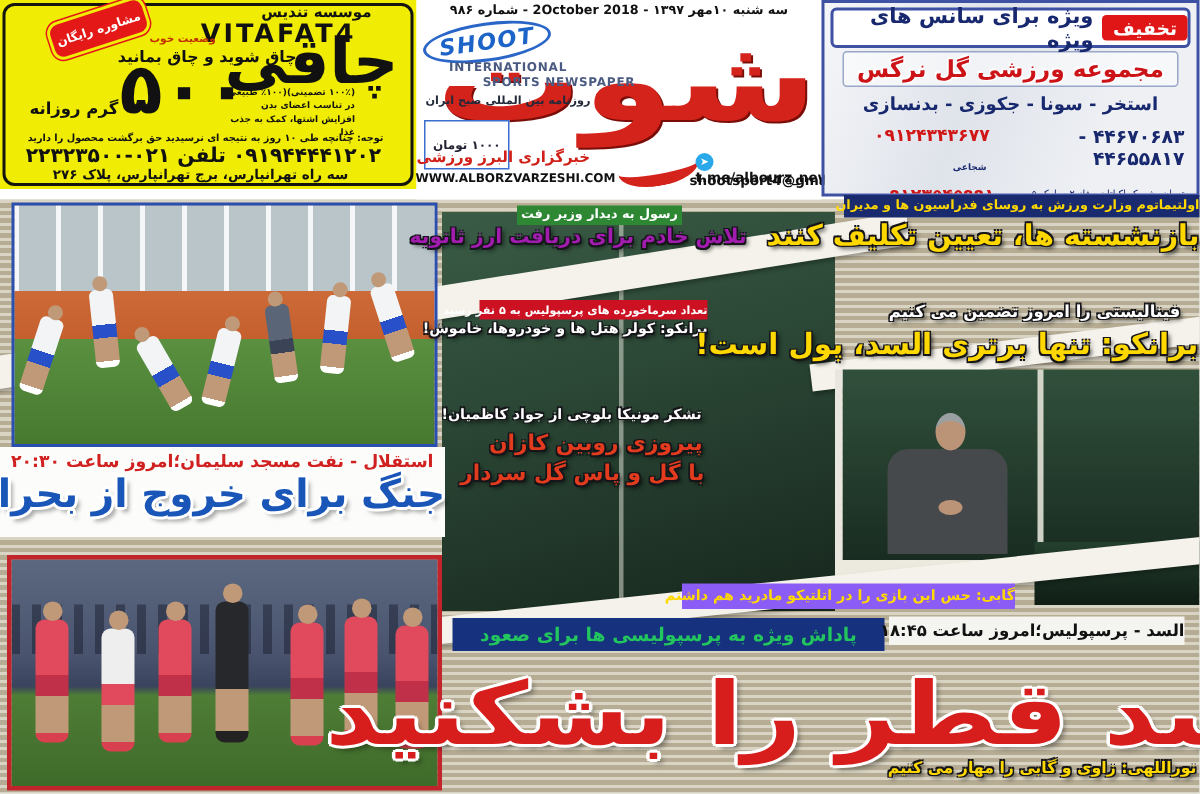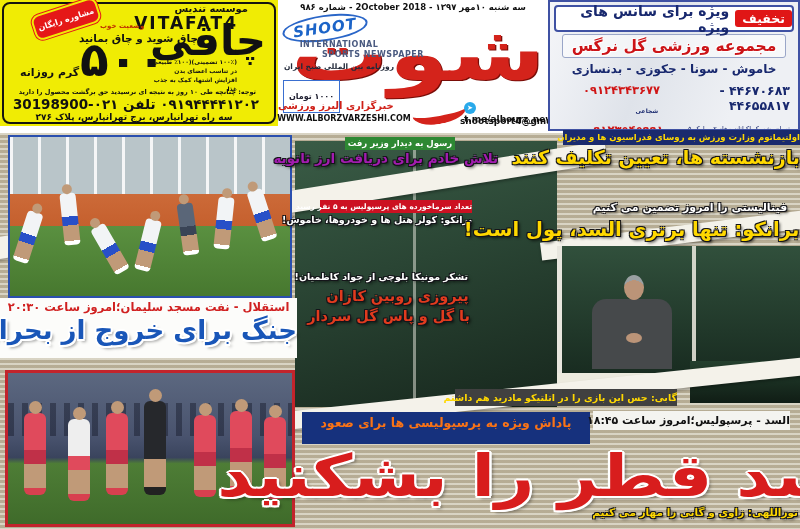--- a/index.html
+++ b/index.html
@@ -110,21 +110,21 @@
     <div class="t" style="right:80px;top:32px;font-size:10.5px;">چاق شوید و چاق بمانید</div>
     <div class="t" style="right:12px;top:16px;font-size:42px;">چاقی</div>
     <div class="t" style="left:80px;top:32px;font-size:47px;">۵۰۰</div>
     <div class="t" style="left:20px;top:66px;font-size:11px;">گرم روزانه</div>
     <div class="t" style="left:143px;top:57px;width:94px;font-size:6px;line-height:9px;text-align:right;white-space:normal;">
       <div>(۱۰۰٪ تضمینی)(۱۰۰٪ طبیعی)</div>
       <div>در تناسب اعضای بدن</div>
       <div>افزایش اشتها، کمک به جذب غذا</div>
     </div>
     <div class="t" style="left:8px;top:88px;width:248px;font-size:6.5px;">توجه: چنانچه طی ۱۰ روز به نتیجه ای نرسیدید حق برگشت محصول را دارید</div>
-    <div class="t" style="left:4px;top:96px;width:264px;font-size:13.5px;text-align:center;">۰۹۱۹۴۴۴۴۱۲۰۲ تلفن ۰۲۱-30198900</div>
+    <div class="t" style="left:4px;top:96px;width:264px;font-size:13.5px;text-align:center;">۰۹۱۹۴۴۴۴۱۲۰۲ تلفن ۰۲۱-۲۲۳۲۳۵۰۰</div>
     <div class="t" style="left:8px;top:112px;width:252px;font-size:9px;text-align:center;">سه راه تهرانپارس، برج تهرانپارس، پلاک ۲۷۶</div>
   </div>
 
   <div class="masthead">
     <div class="abs" style="left:0;top:2px;width:100%;text-align:center;font-size:8.5px;font-weight:bold;color:#111;">سه شنبه ۱۰مهر ۱۳۹۷ - 2October 2018 - شماره ۹۸۶</div>
     <div class="logo-fa">شوت</div>
     <div class="logo-en ltr">SHOOT</div>
     <div class="abs ltr" style="left:0;top:40px;width:122px;text-align:center;font-size:8px;font-weight:bold;color:#4a5a80;letter-spacing:.5px;">INTERNATIONAL</div>
     <div class="abs ltr" style="left:0;top:50px;width:122px;text-align:center;font-size:8px;font-weight:bold;color:#4a5a80;letter-spacing:.5px;padding-left:34px;">SPORTS NEWSPAPER</div>
     <div class="abs" style="left:0;top:62px;width:122px;text-align:center;font-size:7.5px;color:#222a3a;font-weight:bold;">روزنامه بین المللی صبح ایران</div>
@@ -138,21 +138,21 @@
     </div>
     <div class="abs ltr" style="left:182px;top:116px;font-size:9px;font-weight:bold;color:#111;">shootsport4@gmail.com</div>
   </div>
 
   <div class="ad-right">
     <div class="ar-row1">
       <span class="ar-badge">تخفیف</span>
       <span class="ar-l1">ویژه برای سانس های ویژه</span>
     </div>
     <div class="ar-row2">مجموعه ورزشی گل نرگس</div>
-    <div class="ar-row3">خاموش - سونا - جکوزی - بدنسازی</div>
+    <div class="ar-row3">استخر - سونا - جکوزی - بدنسازی</div>
     <div class="ar-prow">
       <span class="ar-pnavy">۴۴۶۷۰۶۸۳ - ۴۴۶۵۵۸۱۷</span>
       <span>
         <span class="ar-pred">۰۹۱۲۴۳۴۳۶۷۷</span>
         <span class="ar-pname">شجاعی</span>
       </span>
     </div>
     <div class="ar-prow">
       <span class="ar-addr">تهران، شهرک اکباتان - فاز ۲ - بلوک ۵</span>
       <span>
@@ -196,20 +196,20 @@
   <div class="ov sh-dark" style="left:318px;top:272px;width:150px;font-size:9.5px;color:#fff;">تشکر مونیکا بلوچی از جواد کاظمیان!</div>
   <div class="ov sh-dark" style="left:325px;top:288px;width:145px;font-size:14.5px;color:#e23b1e;">پیروزی روبین کازان</div>
   <div class="ov sh-dark" style="left:325px;top:308px;width:145px;font-size:14.5px;color:#e23b1e;">با گل و پاس گل سردار</div>
 
   <div class="strip" style="left:563px;top:130px;width:237px;height:15px;background:#1a2a6e;color:#ffd800;font-size:8.5px;line-height:15px;">اولتیماتوم وزارت ورزش به روسای فدراسیون ها و مدیران</div>
   <div class="ov sh-dark" style="left:585px;top:202px;width:210px;font-size:11px;color:#fff;">فینالیستی را امروز تضمین می کنیم</div>
 
   <div class="ov sh-dark" style="left:565px;top:147px;width:235px;font-size:19px;color:#ffd800;">بازنشسته ها، تعیین تکلیف کنند</div>
   <div class="ov sh-dark" style="left:463px;top:219px;width:337px;font-size:19.5px;color:#ffd800;">برانکو: تنها برتری السد، پول است!</div>
 
-  <div class="strip" style="left:455px;top:389px;width:222px;height:17px;background:#404040;color:#ffd800;font-size:9.5px;line-height:17px;">گابی: حس این بازی را در اتلتیکو مادرید هم داشتم</div>
-  <div class="strip" style="left:302px;top:412px;width:288px;height:32px;background:#16317d;color:#f97316;font-size:12.5px;line-height:22px;">پاداش ویژه به پرسپولیسی ها برای صعود</div>
+  <div class="strip" style="left:455px;top:389px;width:222px;height:17px;background:#8b5cf6;color:#ffd800;font-size:9.5px;line-height:17px;">گابی: حس این بازی را در اتلتیکو مادرید هم داشتم</div>
+  <div class="strip" style="left:302px;top:412px;width:288px;height:22px;background:#16317d;color:#22c55e;font-size:12.5px;line-height:22px;">پاداش ویژه به پرسپولیسی ها برای صعود</div>
   <div class="strip" style="left:593px;top:411px;width:197px;height:19px;background:#f4f4f0;color:#111;font-size:11px;line-height:19px;">السد - پرسپولیس؛امروز ساعت ۱۸:۴۵</div>
 
   <div class="ov sh-white" style="left:298px;top:430px;width:500px;font-size:58px;color:#d81d1d;line-height:92px;transform:scaleX(1.18);transform-origin:center;">سد قطر را بشکنید</div>
   <div class="ov sh-dark" style="left:598px;top:506px;width:200px;font-size:10.5px;color:#ffd800;">نوراللهی: زاوی و گابی را مهار می کنیم</div>
 
 </div>
 
 </body></html>

